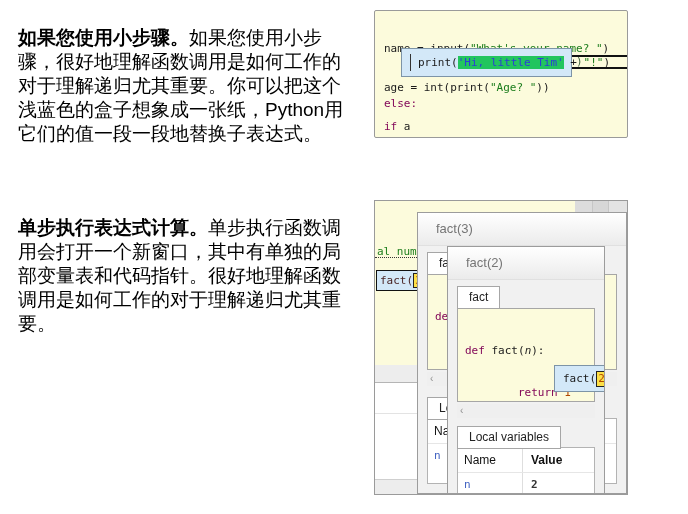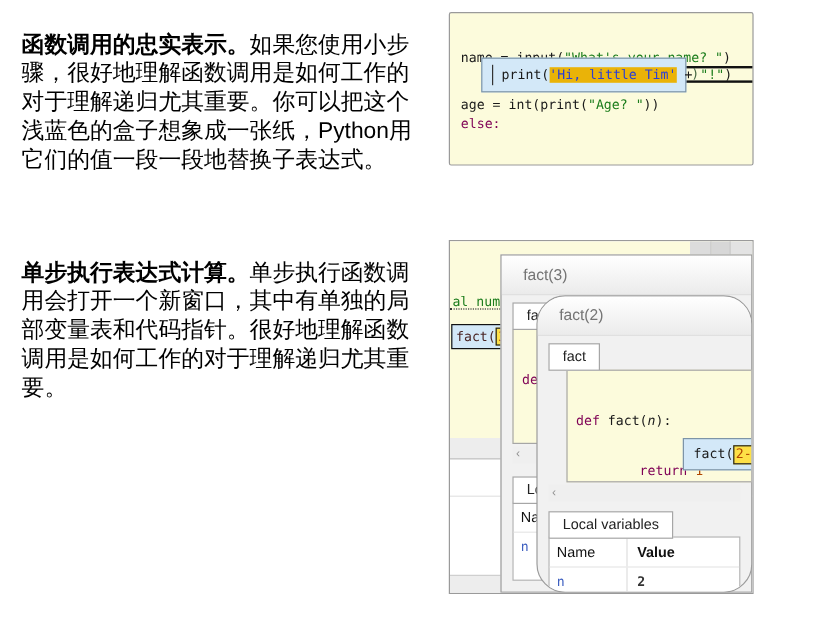--- a/index.html
+++ b/index.html
@@ -23,21 +23,21 @@
   .code-block{position:absolute;left:9px;font-size:11px;line-height:13px;white-space:pre;}
   .block-a{top:5px;} .block-b{top:60px;}
   .cl{height:13px;}
   .stmt-fragment{position:absolute;left:196px;top:44px;width:58px;height:14px;box-sizing:border-box;
                  border-top:2px solid #111;border-bottom:2px solid #111;
                  font-size:11px;line-height:10px;padding-left:5px;color:#4a6b45;}
   .eval-box{position:absolute;left:26px;top:37px;width:171px;height:29px;box-sizing:border-box;
             background:#d3e8f8;border:1px solid #7d94a7;display:flex;align-items:center;
             padding-left:16px;font-size:11px;z-index:3;white-space:pre;}
   .eval-box .cursor{position:absolute;left:8px;top:5px;bottom:5px;width:1px;background:#333;}
-  .val{background:#eab308;color:#2b3fd6;}
+  .val{background:#22c55e;color:#2b3fd6;}
   .arg-hl{background:#fde047;border:1px solid #222;padding:0 1px;color:#b04700;}
 
   
   .fig-bottom{position:absolute;left:374px;top:200px;width:252px;height:293px;background:#fff;
               border:1px solid #9a9a9a;overflow:hidden;}
   .mw-editor{position:absolute;left:0;top:0;width:100%;height:164px;background:#fcfbdc;}
   .mw-tabstrip{position:absolute;left:200px;top:0;width:52px;height:11px;display:flex;}
   .mw-tabstrip i{display:block;height:100%;}
   .mw-tabstrip i:nth-child(1){width:17px;background:#dcdcdc;border-right:1px solid #c6c6c6;}
   .mw-tabstrip i:nth-child(2){width:15px;background:#d7d7d7;border-right:1px solid #c6c6c6;}
@@ -50,59 +50,60 @@
   .mw-scrollstrip{position:absolute;left:0;top:164px;width:100%;height:18px;background:#ededed;
                   border-bottom:1px solid #b5b5b5;box-sizing:border-box;}
   .mw-table{position:absolute;left:0;top:182px;width:100%;height:96px;background:#fff;}
   .mw-table .hline{position:absolute;left:0;top:30px;width:100%;border-top:1px solid #e3e3e3;}
   .mw-bottomstrip{position:absolute;left:0;top:278px;width:100%;height:15px;background:#ededed;
                   border-top:1px solid #cfcfcf;}
 
   .call-window{position:absolute;background:#f1f1f1;border:1px solid #9c9c9c;overflow:hidden;
                box-sizing:border-box;}
   .cw3{left:42px;top:11px;width:210px;height:282px;z-index:2;}
-  .cw2{left:72px;top:45px;width:180px;height:248px;z-index:4;border-radius:24px;}
+  .cw2{left:72px;top:45px;width:158px;height:248px;z-index:4;}
   .cw-title{height:33px;box-sizing:border-box;background:linear-gradient(#ffffff,#ebebeb);
             border-bottom:1px solid #e0e0e0;color:#757575;font-size:13px;padding:8px 0 0 18px;}
   .cw-body{position:relative;padding:6px 0 0 9px;}
   .tab{display:inline-block;background:#fff;border:1px solid #a6a6a6;padding:3px 11px 4px;
        font-size:12px;color:#222;position:relative;z-index:2;margin-bottom:-1px;}
   .code-panel{position:relative;background:#fcfbdc;border:1px solid #a6a6a6;
               width:calc(100% - 9px);box-sizing:border-box;font-size:11px;line-height:14px;
               white-space:pre;padding:7px 0 0 7px;
               font-family:"DejaVu Sans Mono","Liberation Mono",monospace;}
-  .cw3 .code-panel{height:96px;} .cw2 .code-panel{height:94px;margin-left:15px;}
+  .cw3 .code-panel{height:96px;} .cw2 .code-panel{height:94px;}
   .fn-eval{position:absolute;left:96px;top:56px;height:27px;box-sizing:border-box;min-width:88px;
            background:#d3e8f8;border:1px solid #7d94a7;display:flex;align-items:center;
            padding:0 4px 0 8px;z-index:3;font-size:11px;white-space:pre;
            font-family:"DejaVu Sans Mono","Liberation Mono",monospace;}
   .scrollstrip{width:calc(100% - 9px);height:14px;background:#efefef;color:#909090;font-size:10px;
                line-height:13px;padding-left:3px;box-sizing:border-box;margin-top:2px;}
   .locals{margin-top:8px;width:calc(100% - 9px);}
   .cw3 .locals{margin-top:11px;}
   .locals-table{background:#fff;border:1px solid #b3b3b3;margin-top:-1px;position:relative;
                 min-height:64px;}
   .lrow{display:flex;font-size:12px;color:#111;}
   .lrow.lhead{border-bottom:1px solid #e6e6e6;}
   .lname{width:52px;padding:5px 6px;border-right:1px solid #dedede;}
   .lvalue{padding:5px 8px;flex:1;font-weight:bold;}
   .lrow.ldata .lname{color:#3d5fc0;font-family:"DejaVu Sans Mono","Liberation Mono",monospace;font-size:11px;}
   .lrow.ldata .lvalue{color:#333;font-family:"DejaVu Sans Mono","Liberation Mono",monospace;font-size:11px;}
 </style>
 </head>
 <body>
 
-<div class="para p1"><b>函数调用的忠实表示。</b><span>如果您使用小步骤，很好地理解函数调用是如何工作的对于理解递归尤其重要。你可以把这个浅蓝色的盒子想象成一张纸，Python用它们的值一段一段地替换子表达式。</span></div>
+<div class="para p1"><b>如果您使用小步骤。</b><span>如果您使用小步骤，很好地理解函数调用是如何工作的对于理解递归尤其重要。你可以把这个浅蓝色的盒子想象成一张纸，Python用它们的值一段一段地替换子表达式。</span></div>
 
 <div class="para p2"><b>单步执行表达式计算。</b><span>单步执行函数调用会打开一个新窗口，其中有单独的局部变量表和代码指针。很好地理解函数调用是如何工作的对于理解递归尤其重要。</span></div>
 
 <div class="fig-top">
   <div class="code-block block-a">
     <div class="cl"><span class="pln">name = input(</span><span class="str">"What's your name? "</span><span class="pln">)</span></div>
     <div class="cl"><span class="pln">age = int(print(</span><span class="str">"Age? "</span><span class="pln">))</span></div>
+    <div class="cl"><span class="kw">if</span><span class="pln"> a</span></div>
   </div>
   <div class="code-block block-b">
     <div class="cl"><span class="kw">else:</span></div>
     <div class="cl"><span class="pln">    print(</span><span class="str">"Hello "</span><span class="pln"> + name + </span><span class="str">"!"</span><span class="pln">)</span></div>
     
     
   </div>
 
   <div class="stmt-fragment"><span>)</span></div>
 

